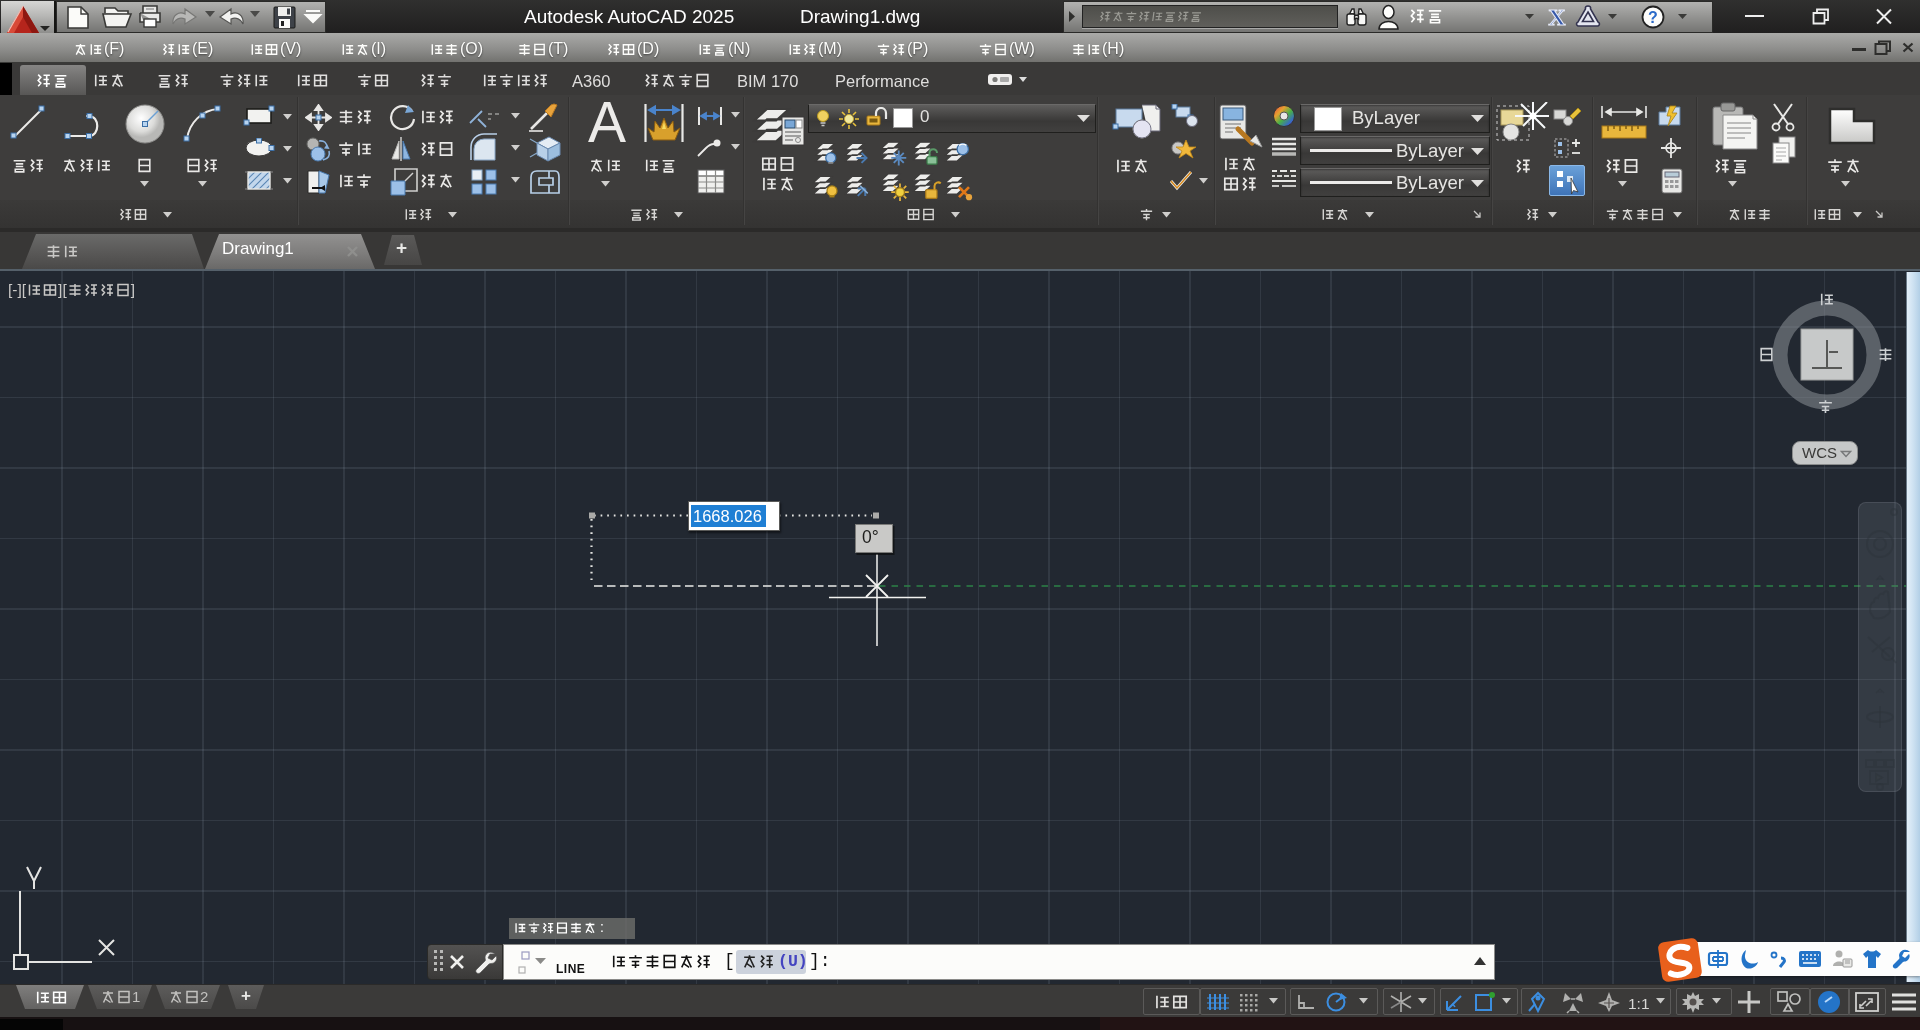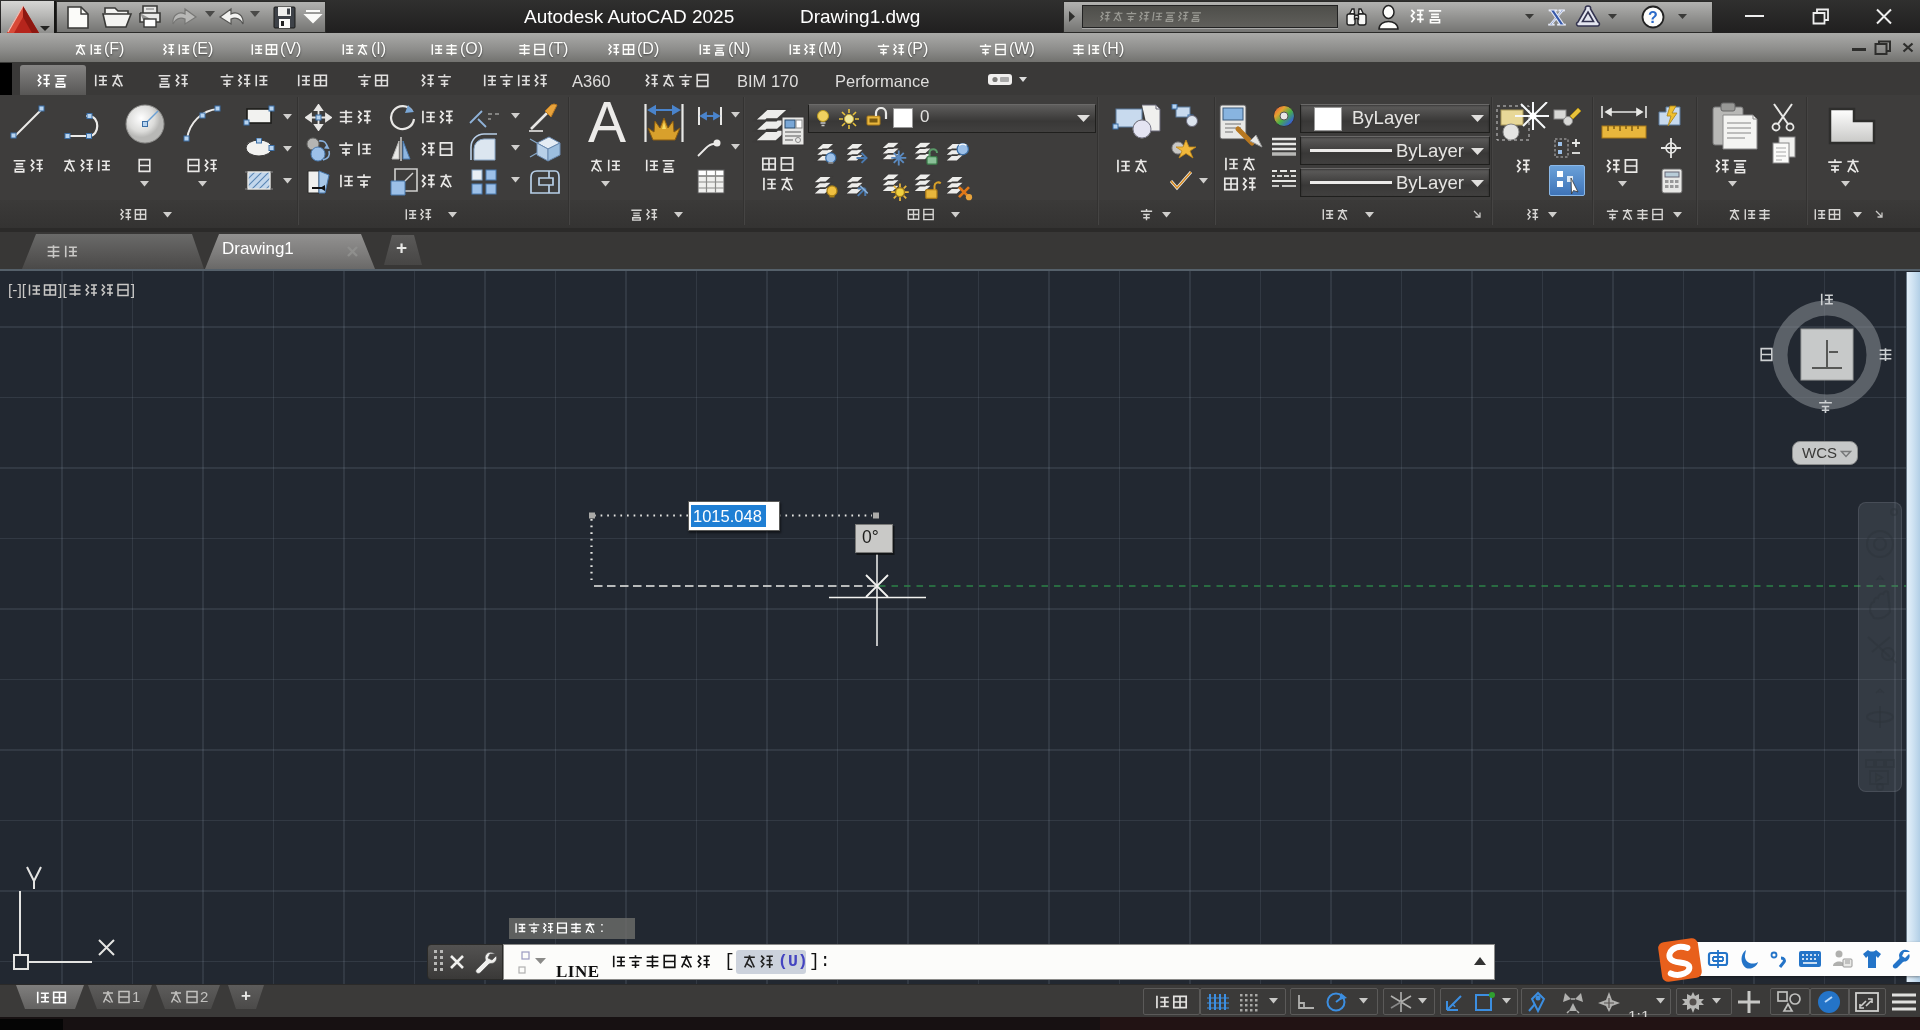--- a/index.html
+++ b/index.html
@@ -915,21 +915,21 @@
   <rect x="589" y="243.5" width="6" height="6" fill="#aaaaa8"></rect>
   <rect x="873" y="243.5" width="6" height="6" fill="#aaaaa8"></rect>
   <line x1="594" y1="317" x2="877" y2="317" stroke="#ecece9" stroke-width="1.7" stroke-dasharray="8.5 4.5"></line>
   <line x1="879" y1="317" x2="1906" y2="317" stroke="#2d8147" stroke-width="1.7" stroke-dasharray="6.5 6"></line>
   <line x1="877" y1="285" x2="877" y2="377" stroke="#f2f2f0" stroke-width="1.5"></line>
   <line x1="829" y1="328.5" x2="926" y2="328.5" stroke="#f2f2f0" stroke-width="1.5"></line>
   <path d="M866 306 L888 328 M888 306 L866 328" stroke="#f2f2f0" stroke-width="1.8"></path>
  </svg>
  <div class="abs" style="left:688px;top:232px;width:92px;height:30px;background:#fff;border:1px solid #5a5a58;box-shadow:1px 2px 2px rgba(0,0,0,0.5)"></div>
  <div class="abs" style="left:691px;top:236px;width:75px;height:22px;background:#1f7fd4"></div>
- <div class="abs" style="left:693px;top:238px;color:#fff;font-size:16.5px">1015.048</div>
+ <div class="abs" style="left:693px;top:238px;color:#fff;font-size:16.5px">1668.026</div>
  <div class="abs" style="left:855px;top:255px;width:38px;height:29px;background:#c9c9c7;border:1px solid #7a7a78;box-shadow:1.5px 2px 0 rgba(10,10,10,0.65)"></div>
  <div class="abs" style="left:862px;top:258px;color:#1c1c1a;font-size:17.5px">0°</div>
  <svg class="abs" style="left:1762px;top:21px" width="132" height="132" viewBox="0 0 132 132">
   <circle cx="65" cy="65" r="47" fill="none" stroke="#8a9096" stroke-opacity="0.55" stroke-width="15"></circle>
   <rect x="39" y="39" width="52" height="51" fill="#c7c9c9" stroke="#9a9c9c"></rect>
   <g stroke="#3c3c3a" stroke-width="2" opacity="0.8">
           <path d="M65 50 V78 M50 78 H80 M67 62 H76"></path>
         </g>
  </svg>
  <svg class="hz abs" style="left:1818px;top:22px;color:#cdd0d2" width="17" height="17" viewBox="0 0 16 16">
@@ -1007,21 +1007,21 @@
       </svg>
  <svg class="abs" style="left:473px;top:681px" width="26" height="25" viewBox="0 0 26 25">
         <path d="M22 4 C18 1 13 2 12 7 C12 9 13 10 12 11 L3 20 C2 23 5 24 7 23 L16 14 C18 13 20 14 22 12 C24 10 24 7 23 6 L19 10 L15 8 L17 4 Z" fill="#f0f0ee" stroke="#555" stroke-width="0.7"></path>
       </svg>
  <div class="abs" style="left:503px;top:675px;width:992px;height:36px;background:#fcfcfa;border:1px solid #8a8a88"></div>
  <svg class="abs" style="left:518px;top:681px" width="30" height="26" viewBox="0 0 30 26">
         <rect x="4" y="2" width="7" height="7" fill="none" stroke="#9a9ac0" stroke-width="1.2"></rect>
         <rect x="1" y="17" width="6" height="6" fill="none" stroke="#b0b0b0" stroke-width="1.2"></rect>
         <path d="M17 8 H28 L22.5 14 Z" fill="#8a8a88"></path>
       </svg>
- <div class="abs" style="left:556px;top:693px;color:#111;font-size:17px;font-family:Liberation Serif, serif;font-weight:bold;letter-spacing:0.5px">LINE</div>
+ <div class="abs" style="left:556px;top:693px;color:#111;font-size:12px;font-family:Liberation Sans, sans-serif;font-weight:bold;letter-spacing:0.5px">LINE</div>
  <svg class="hz abs" style="left:610px;top:684px;color:#111" width="102" height="17" viewBox="0 0 96 16">
         <use href="#s4"></use>
         <use href="#s5" x="16"></use>
         <use href="#s2" x="32"></use>
         <use href="#s1" x="48"></use>
         <use href="#s6" x="64"></use>
         <use href="#s8" x="80"></use>
       </svg>
  <div class="abs" style="left:724px;top:682px;color:#111;font-size:18px;font-family:'Liberation Mono',monospace">[</div>
  <div class="abs" style="left:736px;top:681px;width:70px;height:24px;background:#ccd2dc;border-radius:3px"></div>
@@ -1170,21 +1170,21 @@
         <path d="M4 21 L10 14" stroke="#3c8ee0" stroke-width="2"></path>
       </svg>
  <svg class="abs" style="left:1559px;top:5px" width="28" height="24" viewBox="0 0 28 24">
         <path d="M6 3 L12 9 L4 12 Z M22 3 L16 9 L24 12 Z M14 13 L10 21 H18 Z" fill="#b0b0ae"></path>
         <path d="M12 9 H16 M10 21 L8 23 M18 21 L20 23" stroke="#b0b0ae" stroke-width="1.5"></path>
       </svg>
  <svg class="abs" style="left:1596px;top:5px" width="26" height="24" viewBox="0 0 26 24">
         <path d="M13 2 L16 10 L24 13 L16 16 L13 22 L10 16 L2 13 L10 10 Z" fill="#b0b0ae"></path>
         <path d="M13 8 V18 M8 13 H18" stroke="#55504e" stroke-width="1.2"></path>
       </svg>
- <div class="abs" style="left:1628px;top:22px;color:#d8d7d5;font-size:15.5px">1:1</div>
+ <div class="abs" style="left:1628px;top:10px;color:#d8d7d5;font-size:15.5px">1:1</div>
  <svg class="dd abs" style="left:1656px;top:13px;color:#c8c8c6">
         <use href="#dn"></use>
       </svg>
  <div class="sbx" style="left:1676px;width:56px"></div>
  <svg class="abs" style="left:1681px;top:5px" width="24" height="24" viewBox="0 0 24 24">
         <path d="M12 2 L14 6 L18 4 L18 9 L23 9 L20 12 L23 15 L18 15 L18 20 L14 18 L12 23 L10 18 L6 20 L6 15 L1 15 L4 12 L1 9 L6 9 L6 4 L10 6 Z" fill="#b8b8b6"></path>
         <circle cx="12" cy="12" r="3.5" fill="#55504e"></circle>
       </svg>
  <svg class="dd abs" style="left:1712px;top:13px;color:#c8c8c6">
         <use href="#dn"></use>

